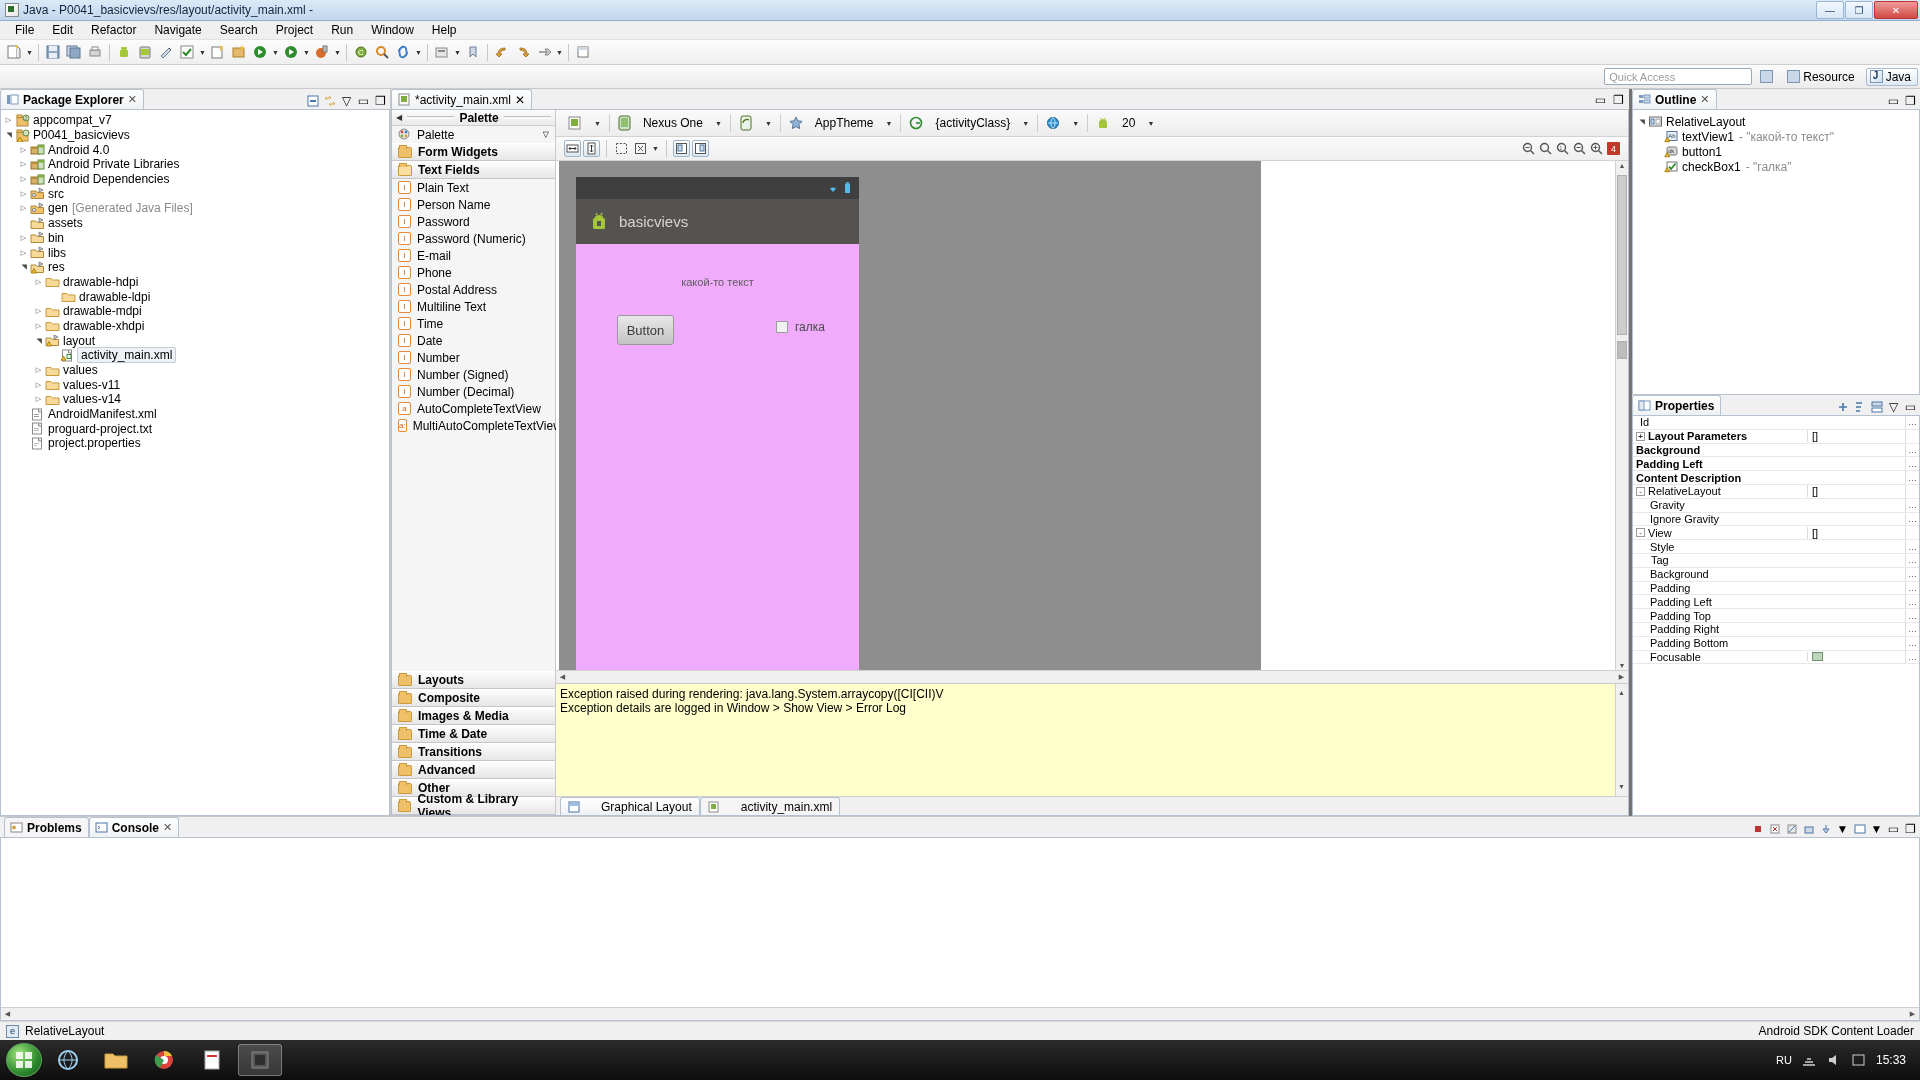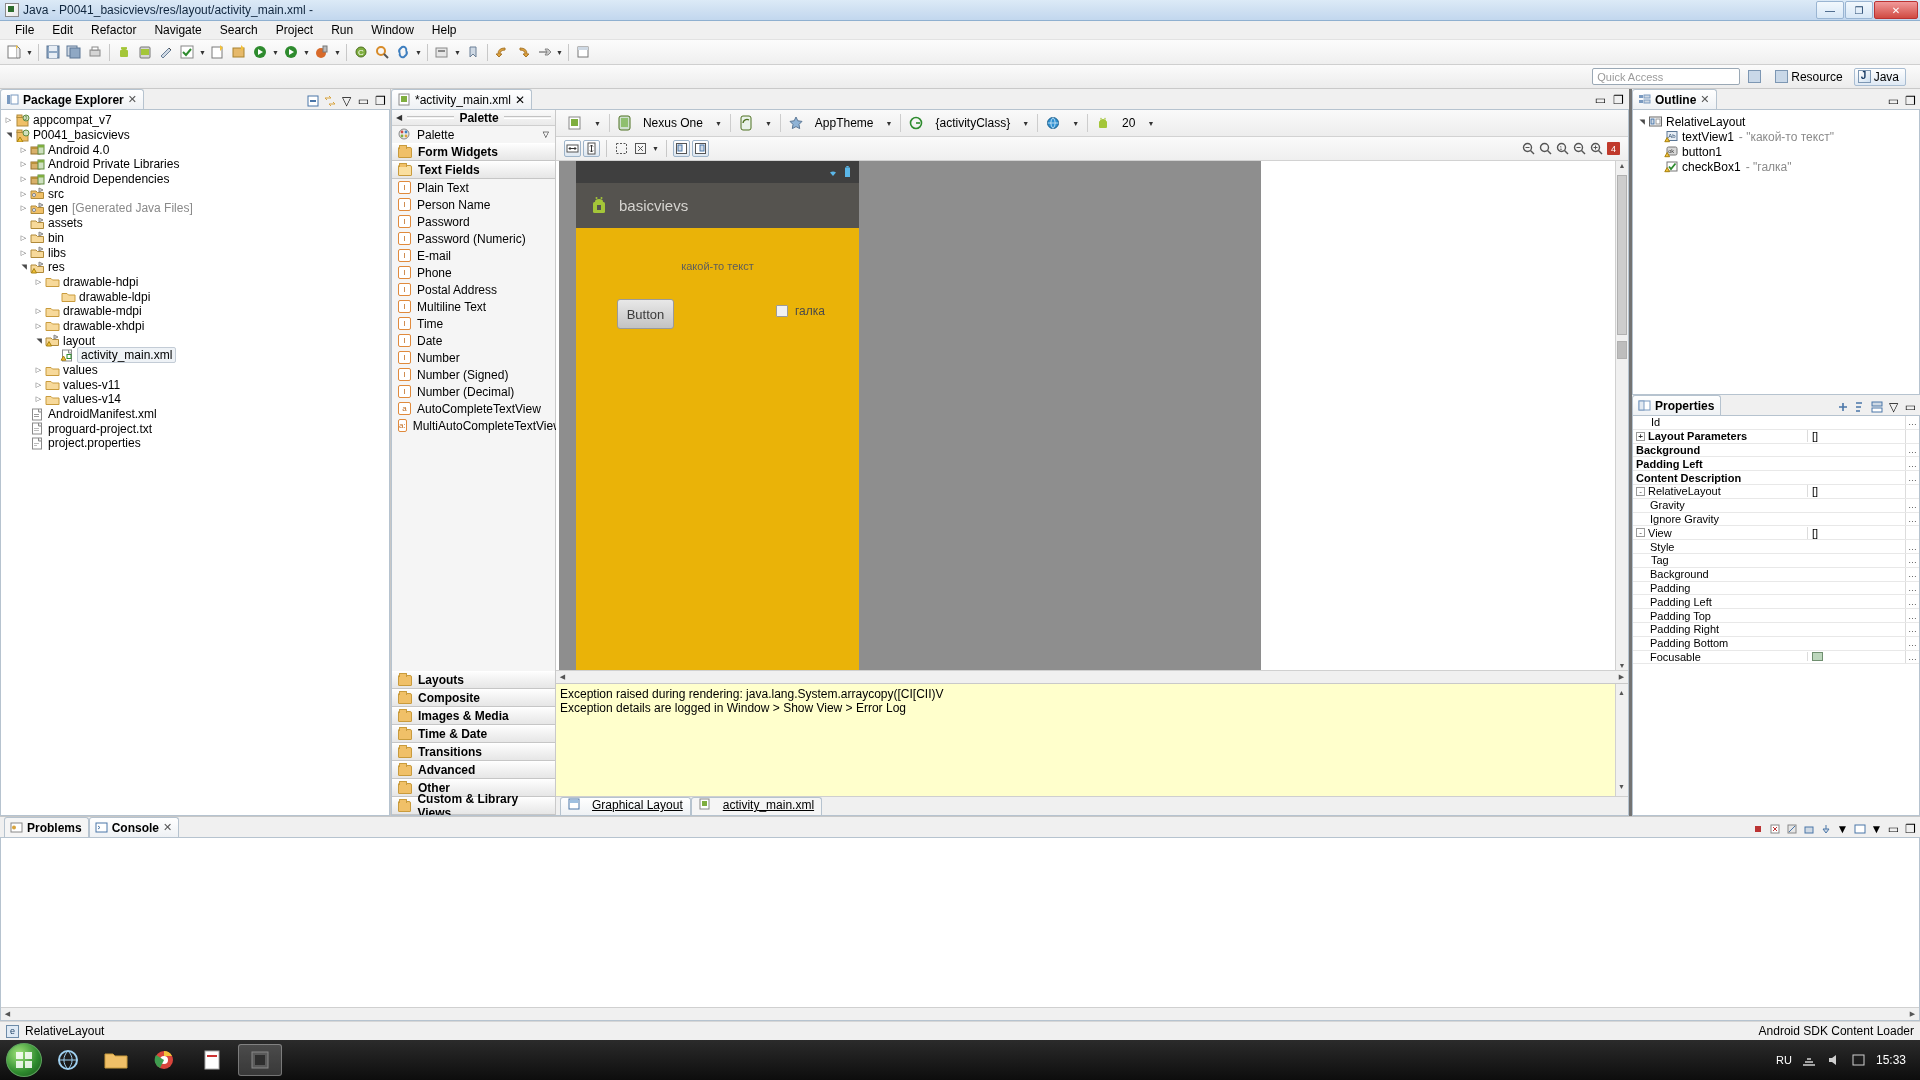--- a/index.html
+++ b/index.html
@@ -44,21 +44,21 @@
   
   .toolbar{ height:25px; background:linear-gradient(to bottom,#fcfcfc,#efefef);
     border-bottom:1px solid #cfcfcf; display:flex; align-items:center; padding:0 4px; gap:1px; position:relative;}
   .tb{ width:20px;height:20px; display:flex;align-items:center;justify-content:center; }
   .tb svg{ display:block; }
   .tsep{ width:1px;height:17px;background:#c8c8c8; margin:0 3px; }
   .tcaret{ width:9px;height:20px;display:flex;align-items:center;justify-content:center;font-size:7px;color:#333;}
 
   
   .perspbar{ height:24px; background:linear-gradient(to bottom,#fbfbfb,#ececec);
-    border-bottom:1px solid #c9c9c9; display:flex;align-items:center; justify-content:flex-end; padding:0 14px; gap:5px;}
+    border-bottom:1px solid #c9c9c9; display:flex;align-items:center; justify-content:flex-end; padding:0 2px; gap:5px;}
   .quickaccess{
     width:148px;height:17px; border:1px solid #9aa8b5; background:#fff; border-radius:2px;
     font-size:11px; color:#9a9a9a; padding:1px 4px; display:flex; align-items:center;
   }
   .perspbtn{ display:flex;align-items:center;gap:3px; padding:1px 6px 1px 3px; font-size:12px; }
   .perspbtn.active{ background:linear-gradient(to bottom,#ffffff,#dfe9f4); border:1px solid #a9bdd2; border-radius:2px;}
   .perspicon{ width:13px;height:13px; background:#c9d8e8; border:1px solid #7d97b3; position:relative;}
   .perspicon.j{ background:linear-gradient(135deg,#fff,#cfe0f0); }
   .perspicon.j:after{content:"J";position:absolute;left:2px;top:-1px;font-size:10px;color:#1a3d66;font-weight:bold;}
 
@@ -131,21 +131,21 @@
     border-bottom:1px solid #d2d2d2; display:flex;align-items:center;gap:2px;padding:0 8px; position:relative;}
   .lbtn{width:17px;height:17px;border:1px solid transparent;display:flex;align-items:center;justify-content:center;}
   .lbtn.on{ background:linear-gradient(to bottom,#fff,#dde7f1); border:1px solid #9eb4c9; border-radius:2px;}
   .zoomgrp{position:absolute;right:8px;display:flex;align-items:center;gap:4px;}
   .errbadge{width:13px;height:13px;background:#c0392b;color:#fff;font-size:9px;display:flex;
     align-items:center;justify-content:center;border-radius:1px;}
 
   .canvas{ flex:1; background:#ffffff; position:relative; overflow:hidden; display:flex;}
   .canvasinner{flex:1;position:relative;background:#fff;}
   .devshadow{position:absolute;left:3px;top:0;width:702px;height:100%;background:#8e8e8e;}
-  .device{position:absolute;left:20px;top:0;width:283px;height:100%;background:#eab308;}
+  .device{position:absolute;left:20px;top:16px;width:283px;height:100%;background:#f0abfc;}
   .statusbar{height:22px;background:#3f3f3f;display:flex;align-items:center;justify-content:flex-end;gap:4px;padding-right:8px;}
   .actionbar{height:45px;background:#55534f;display:flex;align-items:center;gap:9px;padding-left:12px;}
   .appname{color:#d6d4d0;font-size:15px;}
   .previewtext{ text-align:center; color:#5d5d5d; font-size:11px; padding-top:32px;}
   .prevbtn{ position:absolute; left:41px; top:138px; width:57px;height:30px;
     background:linear-gradient(to bottom,#e8e8e8,#c3c3c3); border:1px solid #9a9a9a; border-radius:3px;
     display:flex;align-items:center;justify-content:center;font-size:13px;color:#3b3b3b;}
   .prevchk{ position:absolute; left:200px; top:143px; display:flex;align-items:center;gap:7px;font-size:12px;color:#4a4a4a;}
   .chkbox{width:12px;height:12px;background:#f1f1f1;border:1px solid #9b9b9b;border-radius:1px;}
 
@@ -157,22 +157,22 @@
   .sbarrow{font-size:7px;color:#555;width:11px;text-align:center;}
 
   
   .errpanel{ height:113px; background:#ffffcc; border-top:1px solid #c9c9c9; padding:3px 4px;
     font-size:12px; color:#000; position:relative;}
   .errpanel div{ line-height:14px;}
   .errscroll{position:absolute;right:0;top:0;bottom:0;width:13px;background:#f0f0f0;border-left:1px solid #d0d0d0;}
 
   .editortabs{ height:19px; background:#f0f0f0; display:flex; align-items:flex-end; gap:0; padding-left:4px;
     border-top:1px solid #cfcfcf;}
-  .btab{ height:18px;display:flex;gap:12px;padding:0 7px;font-size:12px;
-    border:1px solid #b6c3cf;border-bottom:none;border-radius:3px 3px 0 0;background:#f5f5f5;text-decoration:underline;}
+  .btab{ height:18px;display:flex;align-items:center;gap:21px;padding:0 7px;font-size:12px;
+    border:1px solid #b6c3cf;border-bottom:none;border-radius:3px 3px 0 0;background:#f5f5f5;}
   .btab.sel{ background:linear-gradient(to bottom,#ffffff,#eef1f4); }
 
   
   #rightcol{ width:291px; display:flex;flex-direction:column; border-left:3px solid #737373;}
   #outline{ height:306px; }
   #props{ flex:1; }
   .propgrid{ font-size:11px; }
   .prow{ height:13.8px; display:flex; align-items:center; border-bottom:1px solid #e8e8e8;}
   .pname{ width:174px; display:flex;align-items:center;gap:3px; padding-left:3px; overflow:hidden; white-space:nowrap;}
   .pname.bold{font-weight:bold;}
@@ -1139,21 +1139,21 @@
                   <rect x="1" y="7" width="10" height="4" fill="#fff" stroke="#4a76a8"></rect>
                 </svg>
               </span>
             <span class="vtbtn">▽</span>
             <span class="vtbtn">▭</span>
           </div>
         </div>
         <div class="viewbody">
           <div class="propgrid" id="propgrid">
               <div class="prow">
-                <div class="pname" style="padding-left: 18px;">
+                <div class="pname" style="padding-left: 7px;">
                   <span>Id</span>
                 </div>
                 <div class="pval"></div>
                 <div class="pbtn">…</div>
               </div>
               <div class="prow">
                 <div class="pname bold" style="padding-left: 3px;">
                   <span class="pexp">+</span>
                   <span>Layout Parameters</span>
                 </div>

